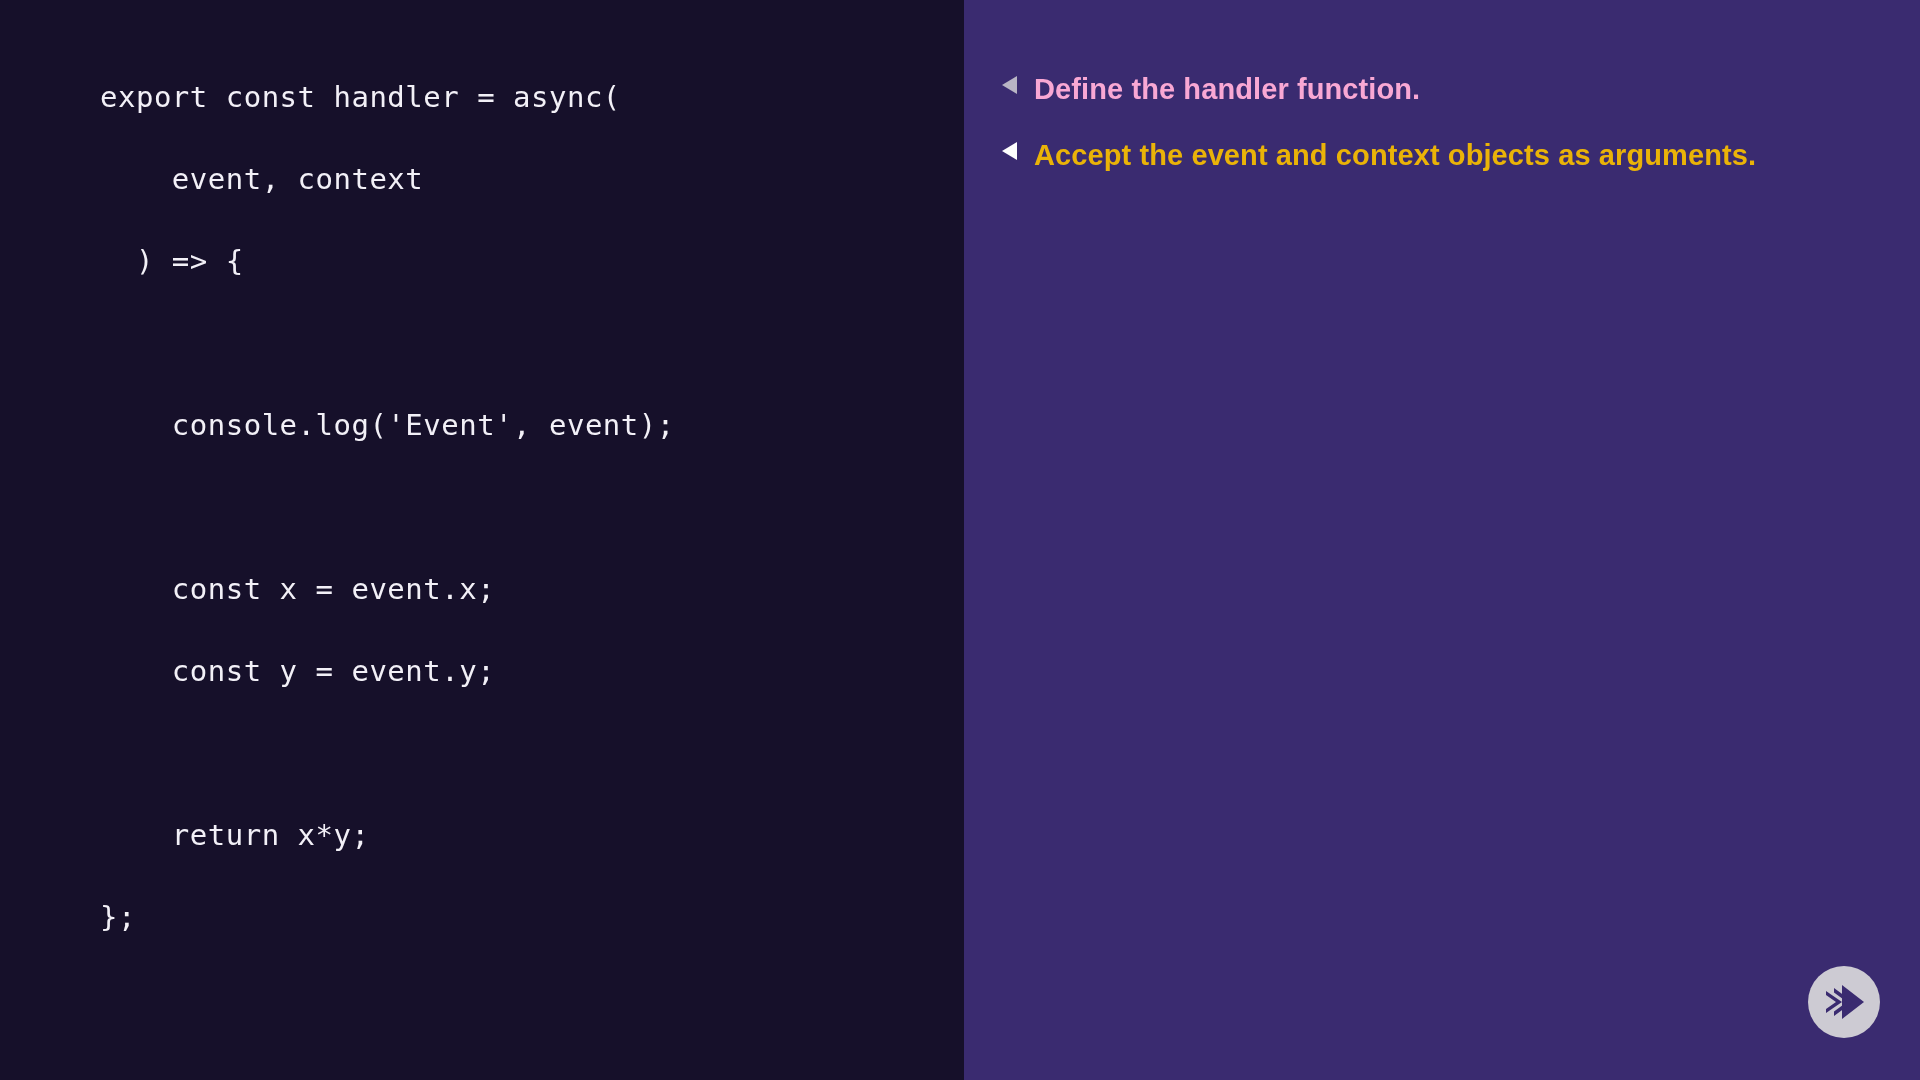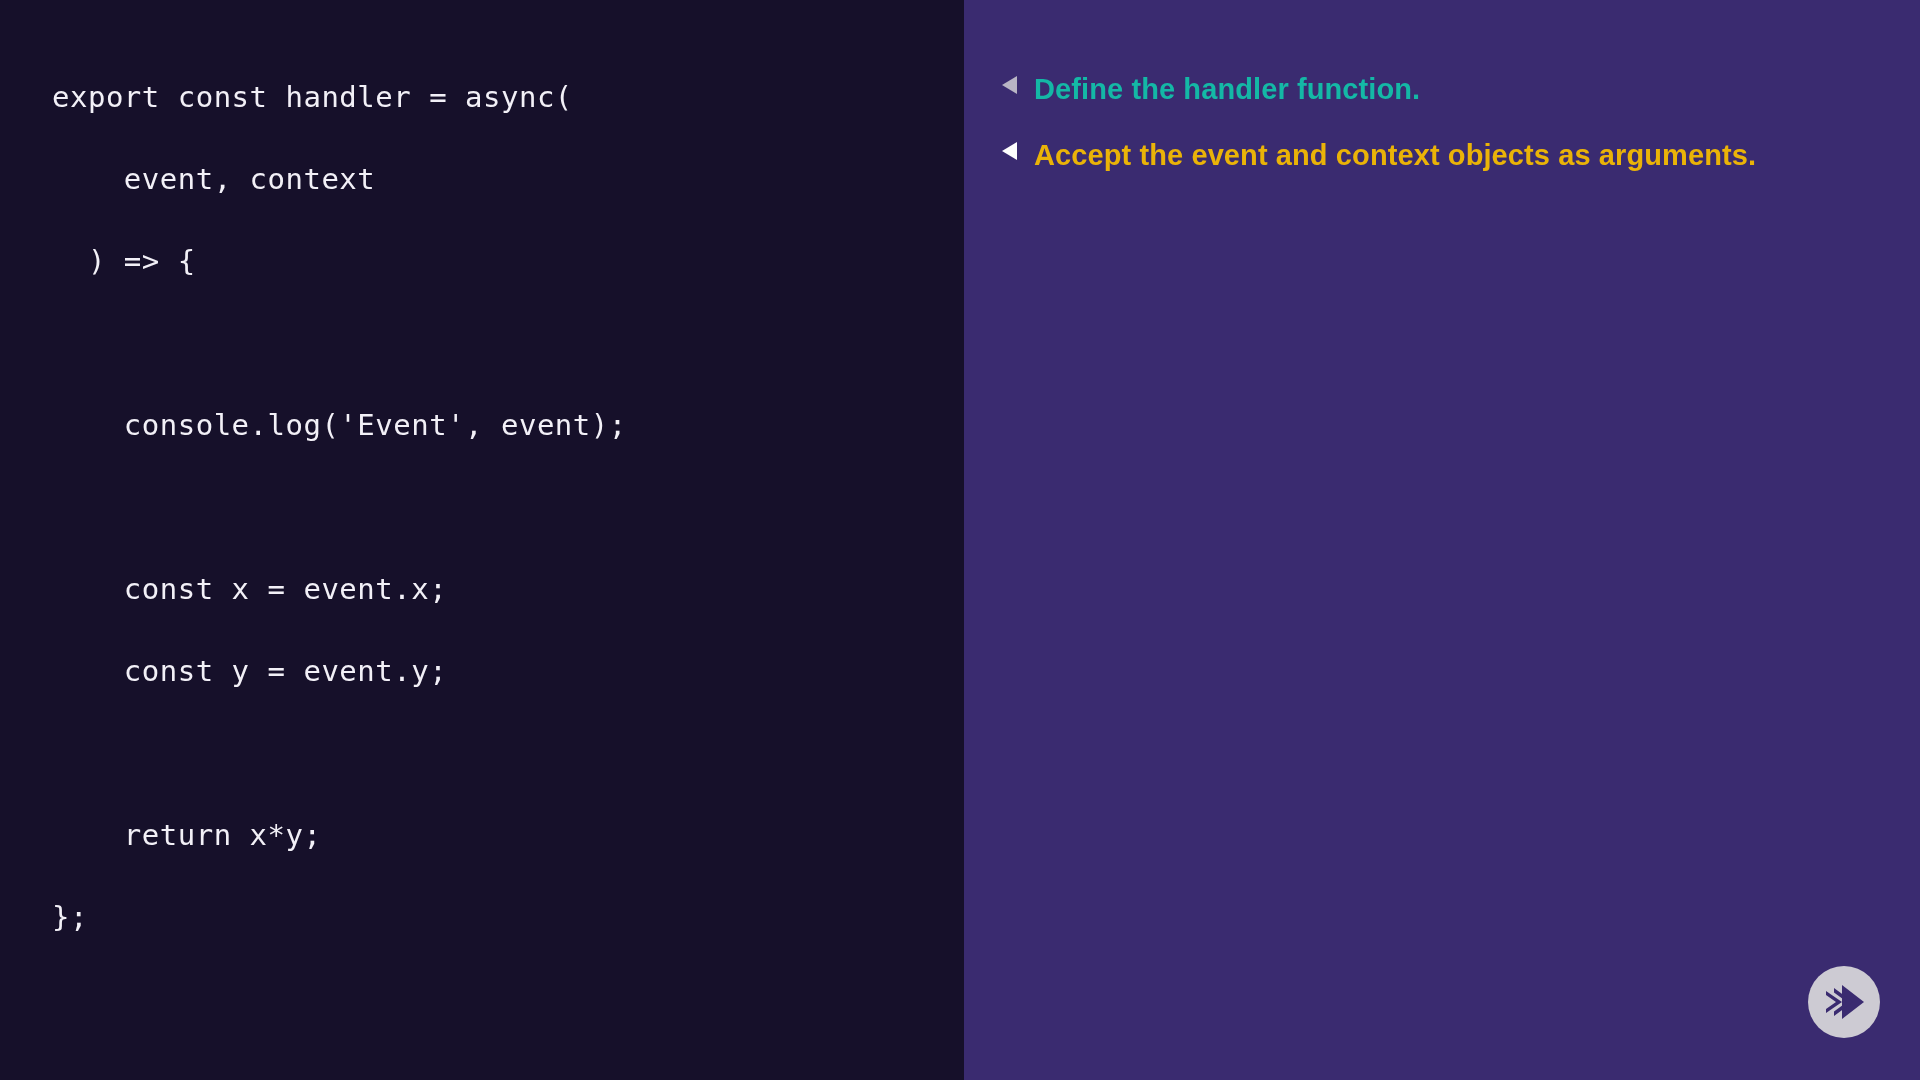--- a/index.html
+++ b/index.html
@@ -42,20 +42,21 @@
     color: #f2f0f7;
     white-space: pre;
     padding-left: 52px;
     letter-spacing: 0.5px;
   }
 
   .code-line {
     height: 82px;
     white-space: pre;
     display: block;
+    margin-left: 48px;
   }
 
   .code-line.blank { color: transparent; }
 
   
   #notes-pane {
     position: relative;
     width: 956px;
     height: 1080px;
     background: #3a2b70;
@@ -81,21 +82,21 @@
 
   .note-text {
     font-family: "Liberation Sans", sans-serif;
     font-size: 29px;
     font-weight: bold;
     line-height: 54px;
     letter-spacing: 0.1px;
     max-width: 740px;
   }
 
-  .note-item.past .note-text  { color: #14b8a6; }
+  .note-item.past .note-text  { color: #f9a8d4; }
   .note-item.past  svg polygon { fill: #b9b5c5; }
 
   .note-item.current .note-text { color: #eab308; }
   .note-item.current svg polygon { fill: #ffffff; }
 
   
   #logo-badge {
     position: absolute;
     right: 40px;
     bottom: 42px;

